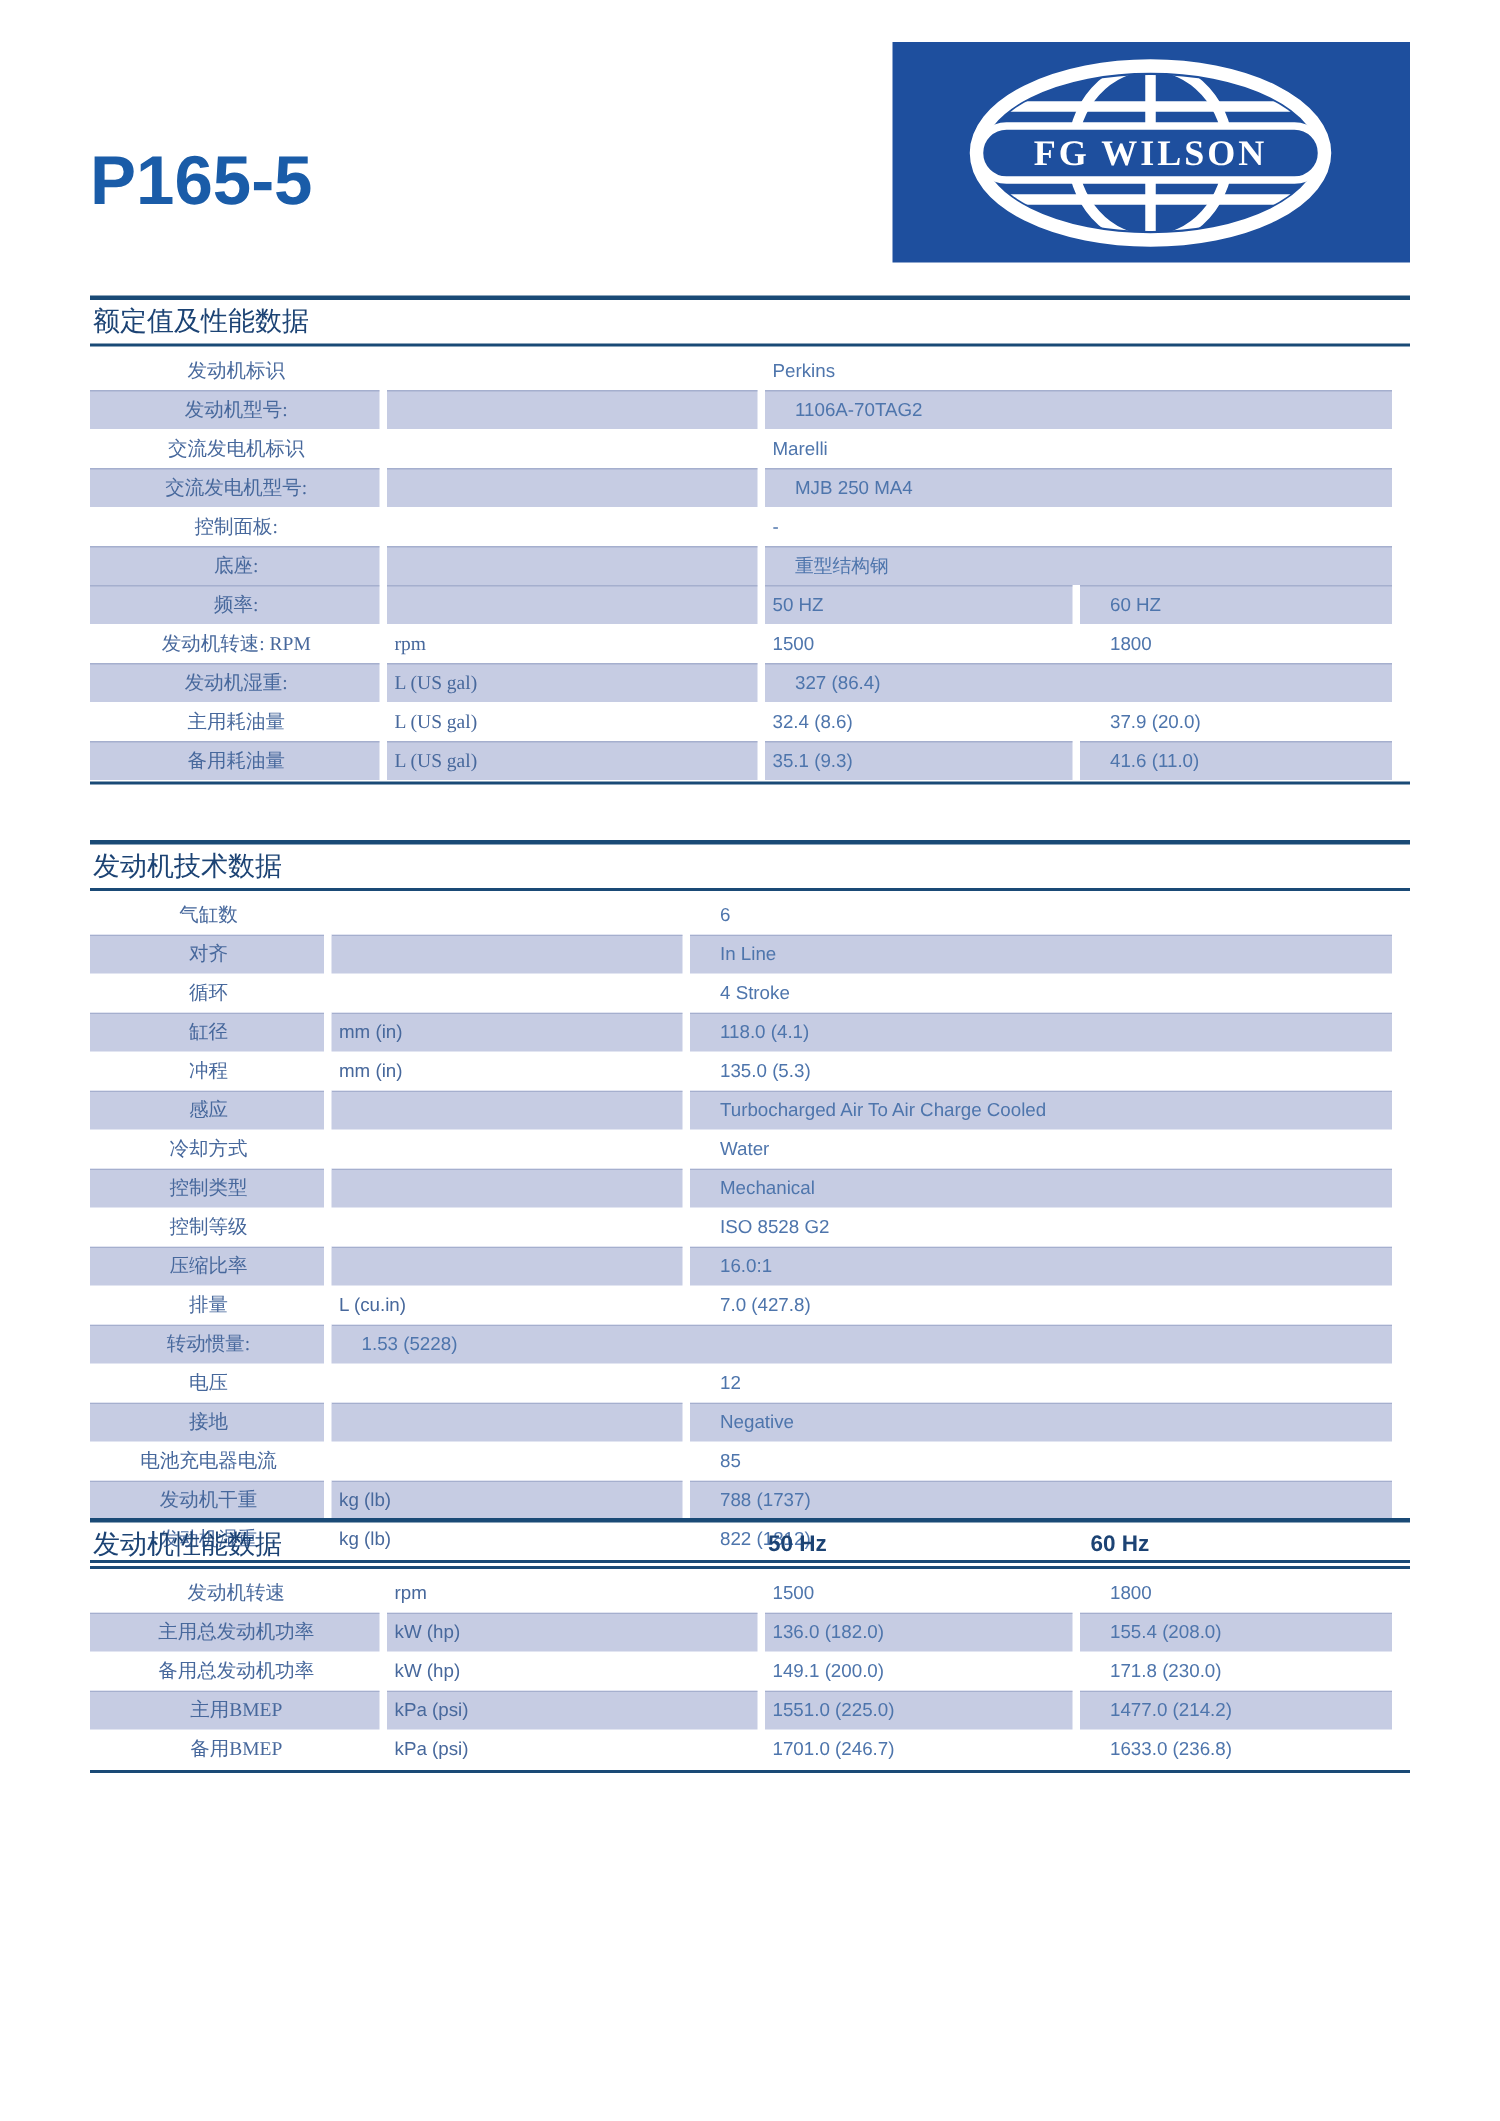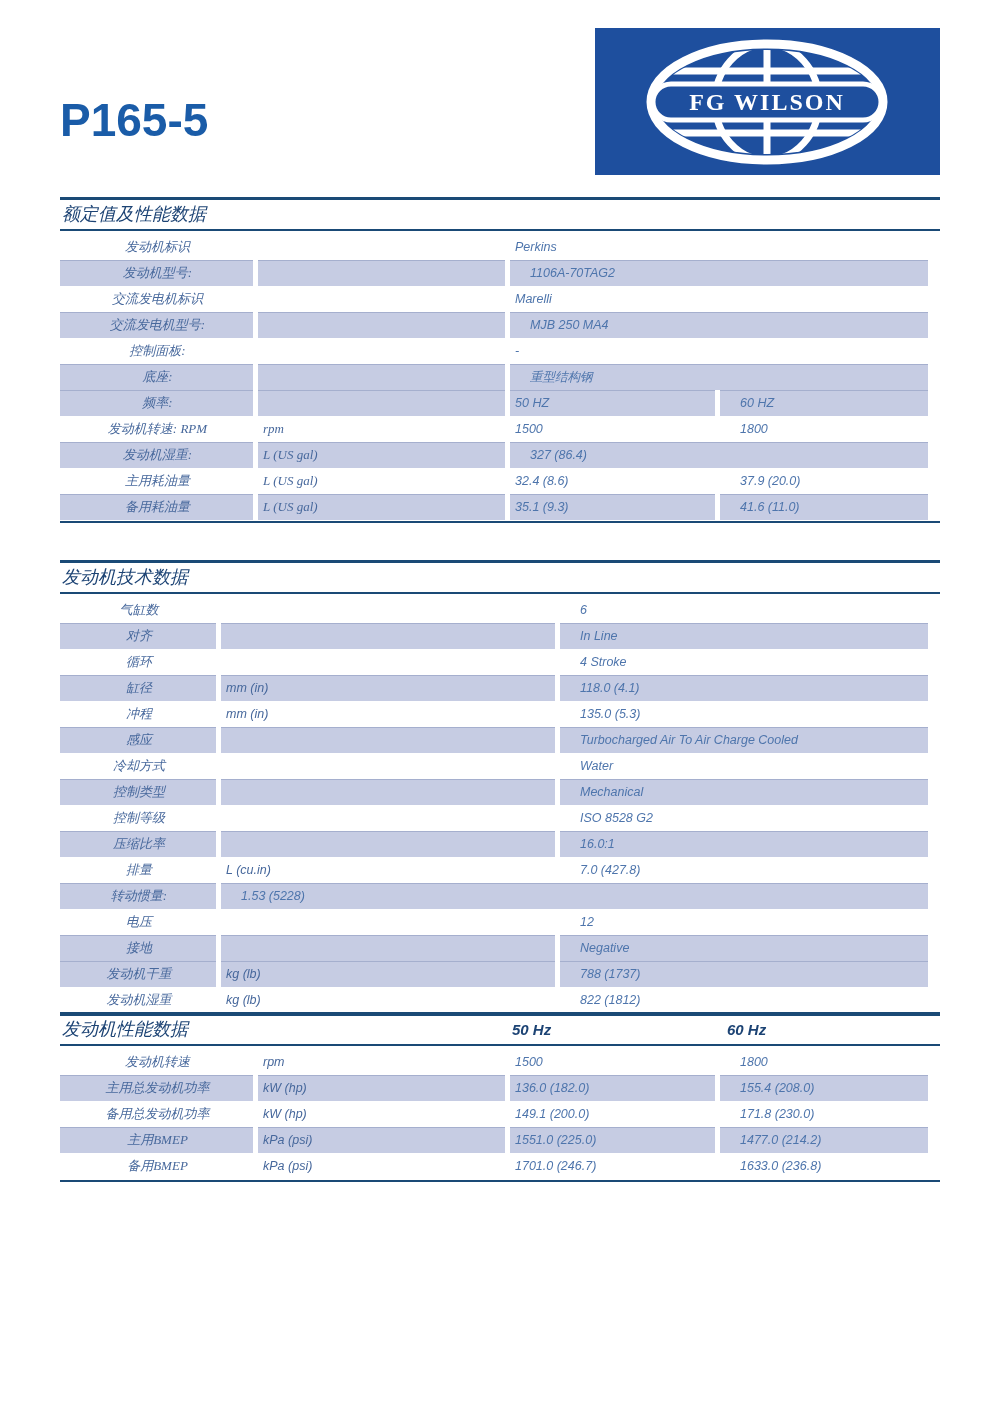--- a/index.html
+++ b/index.html
@@ -27,21 +27,21 @@
     font-size:46px;font-weight:700;letter-spacing:0px;
     color:var(--accent-blue);
     font-family:"Liberation Sans","DejaVu Sans",sans-serif;
     margin-top:23px;
   }
   .logo-box{
     position:absolute;left:595px;top:28px;width:345px;height:147px;
     background:var(--brand-blue);
   }
   
-  .section{position:absolute;left:60px;width:880px;font-style:italic;}
+  .section{position:absolute;left:60px;width:880px;}
   .sec1{top:197px;}
   .sec2{top:560px;}
   .sec3{top:1012px;}
   .sec-header{
     border-top:3px solid var(--rule);
     border-bottom:2px solid var(--rule);
     height:34px;
     position:relative;
   }
   .sec-title{
@@ -96,21 +96,21 @@
     color:var(--value-text);
   }
   
   .t1 .c-label,.t3 .c-label{width:193px;}
   .t1 .c-unit,.t3 .c-unit{width:247px;}
   .t1 .c-v1,.t3 .c-v1{width:205px;}
   .t1 .c-v2,.t3 .c-v2{flex:1;}
   .t1 .c-vspan,.t3 .c-vspan{flex:1;}
   
   .t2 .c-label{width:156px;}
-  .t2 .c-unit{width:334px;}
+  .t2 .c-unit{width:234px;}
   .t2 .c-vspan{flex:1;}
   
   .logo-svg-text{
     font-family:"Liberation Serif","DejaVu Serif",serif;
     font-weight:700;
     letter-spacing:2px;
   }
 </style>
 </head>
 <body>
@@ -278,20 +278,25 @@
         <div class="row">
           <div class="cell c-label">电压</div>
           <div class="cell c-unit"></div>
           <div class="cell c-vspan">12</div>
         </div>
         <div class="row shaded">
           <div class="cell c-label">接地</div>
           <div class="cell c-unit"></div>
           <div class="cell c-vspan">Negative</div>
         </div>
+        <div class="row">
+          <div class="cell c-label">电池充电器电流</div>
+          <div class="cell c-unit"></div>
+          <div class="cell c-vspan">85</div>
+        </div>
         <div class="row shaded">
           <div class="cell c-label">发动机干重</div>
           <div class="cell c-unit">kg (lb)</div>
           <div class="cell c-vspan">788 (1737)</div>
         </div>
         <div class="row">
           <div class="cell c-label">发动机湿重</div>
           <div class="cell c-unit">kg (lb)</div>
           <div class="cell c-vspan">822 (1812)</div>
         </div>

